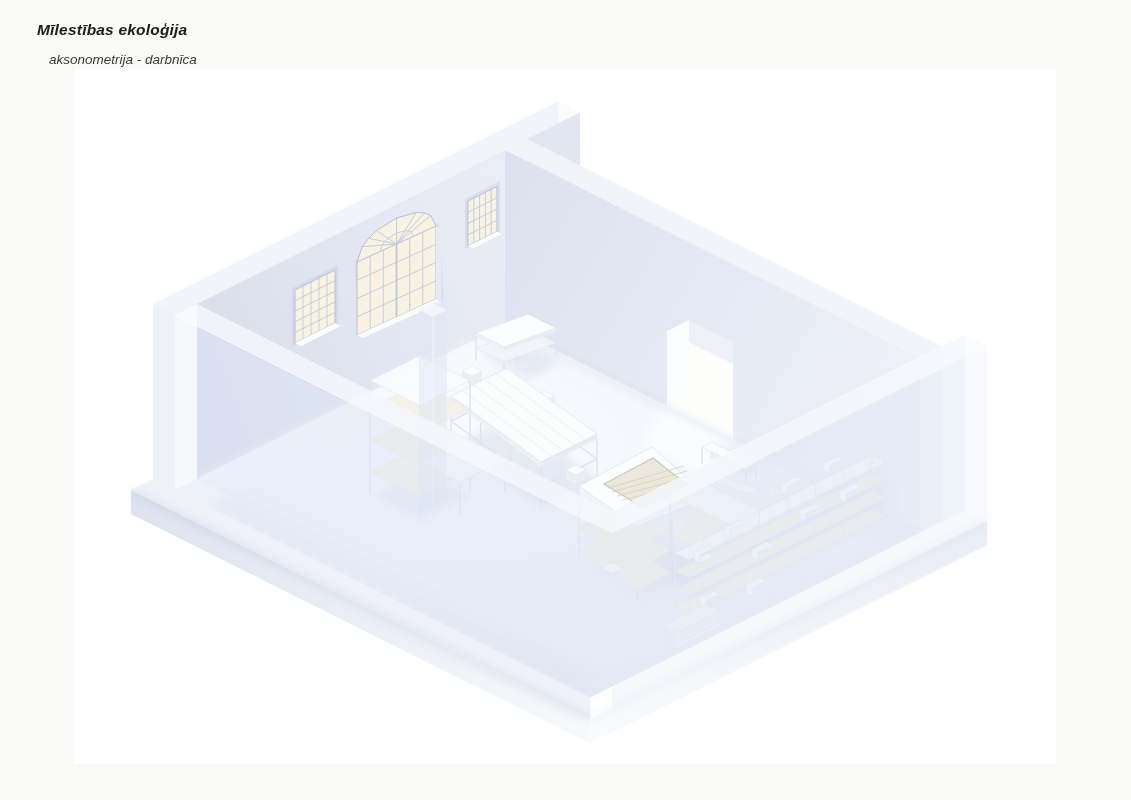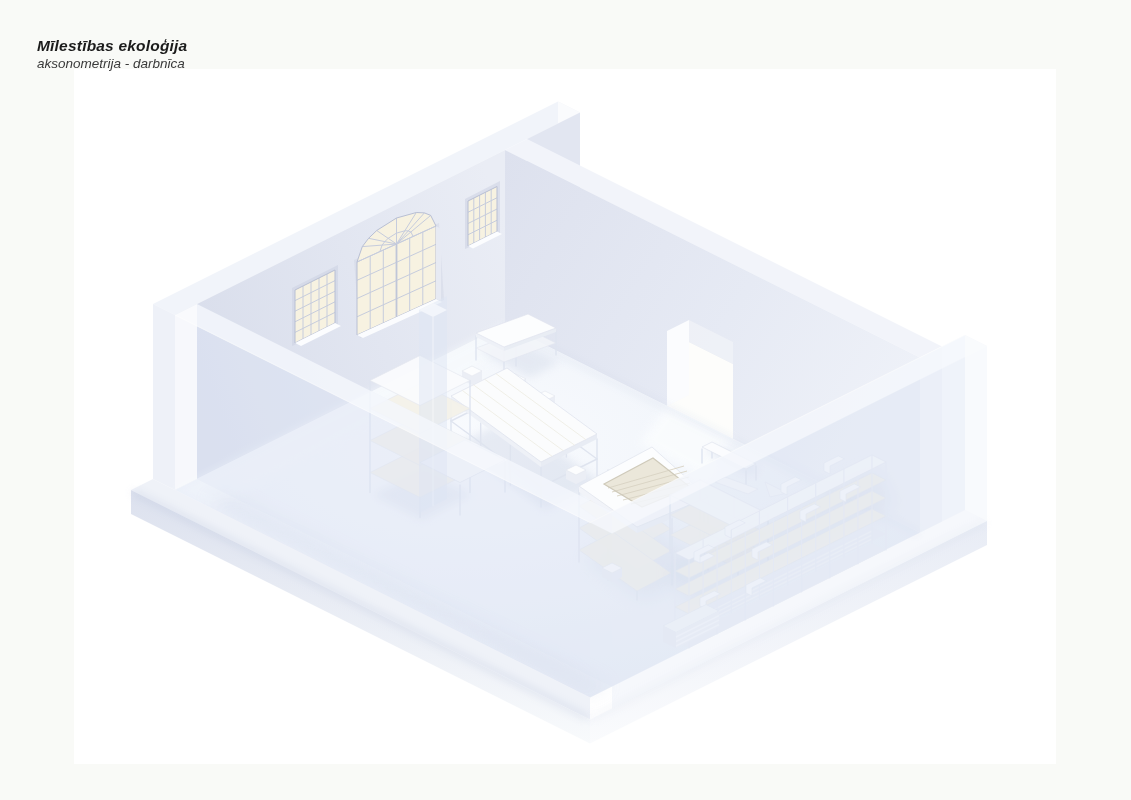--- a/index.html
+++ b/index.html
@@ -4,30 +4,30 @@
 <style>
   html,body{margin:0;padding:0;}
   body{
     width:1131px;height:800px;
     background:#f9faf7;
     font-family:"Liberation Sans", sans-serif;
     overflow:hidden;
     position:relative;
   }
   .title-block{
-    position:absolute;left:37px;top:36px;z-index:5;
+    position:absolute;left:37px;top:20px;z-index:5;
   }
   .title-block h1{
     margin:0;padding:0;
     font-size:15.5px;line-height:19px;
     font-weight:bold;font-style:italic;
     color:#1b1b1b;letter-spacing:0.2px;
   }
   .title-block .subtitle{
-    margin:0;padding:0;
+    margin:12px;padding:0;
     font-size:13.5px;line-height:17px;
     font-style:italic;font-weight:normal;
     color:#3a3a3a;
   }
   .canvas-sheet{
     position:absolute;left:74px;top:69px;width:982px;height:695px;
     background:#ffffff;
   }
   svg.scene{position:absolute;left:0;top:0;width:1131px;height:800px;}
   .muntin{stroke:#c6ccdd;stroke-width:1;fill:none;}

